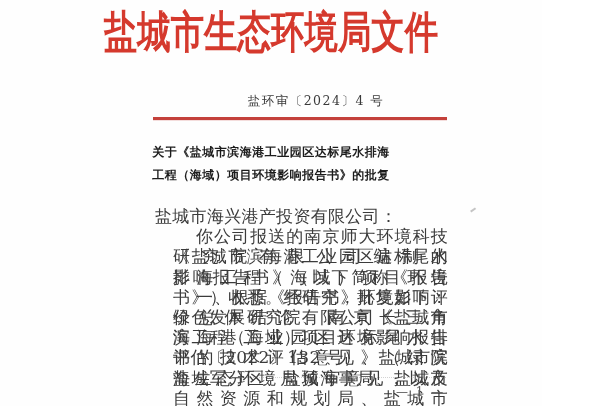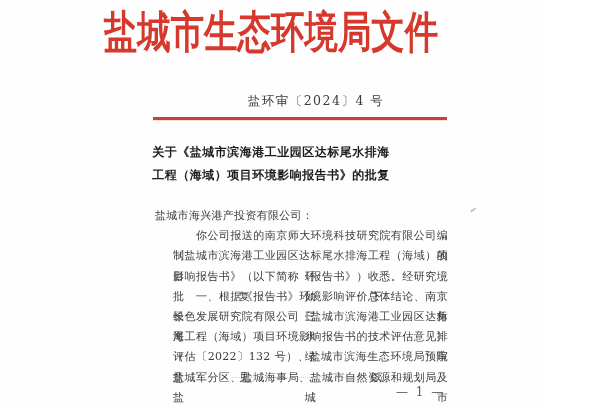--- a/index.html
+++ b/index.html
@@ -60,21 +60,21 @@
     color: #1c1c1c;
     font-size: 12px;
     line-height: 22.5px;
     letter-spacing: 0.5px;
   }
   .body-block {
     position: absolute;
     top: 206px;
     left: 155px;
     width: 293px;
-    font-size: 11px;
+    font-size: 17px;
     line-height: 20.2px;
     color: #3b3b3b;
     letter-spacing: 0.3px;
   }
   .body-line {
     height: 20.2px;
     white-space: nowrap;
   }
   .body-line.just {
     white-space: normal;

